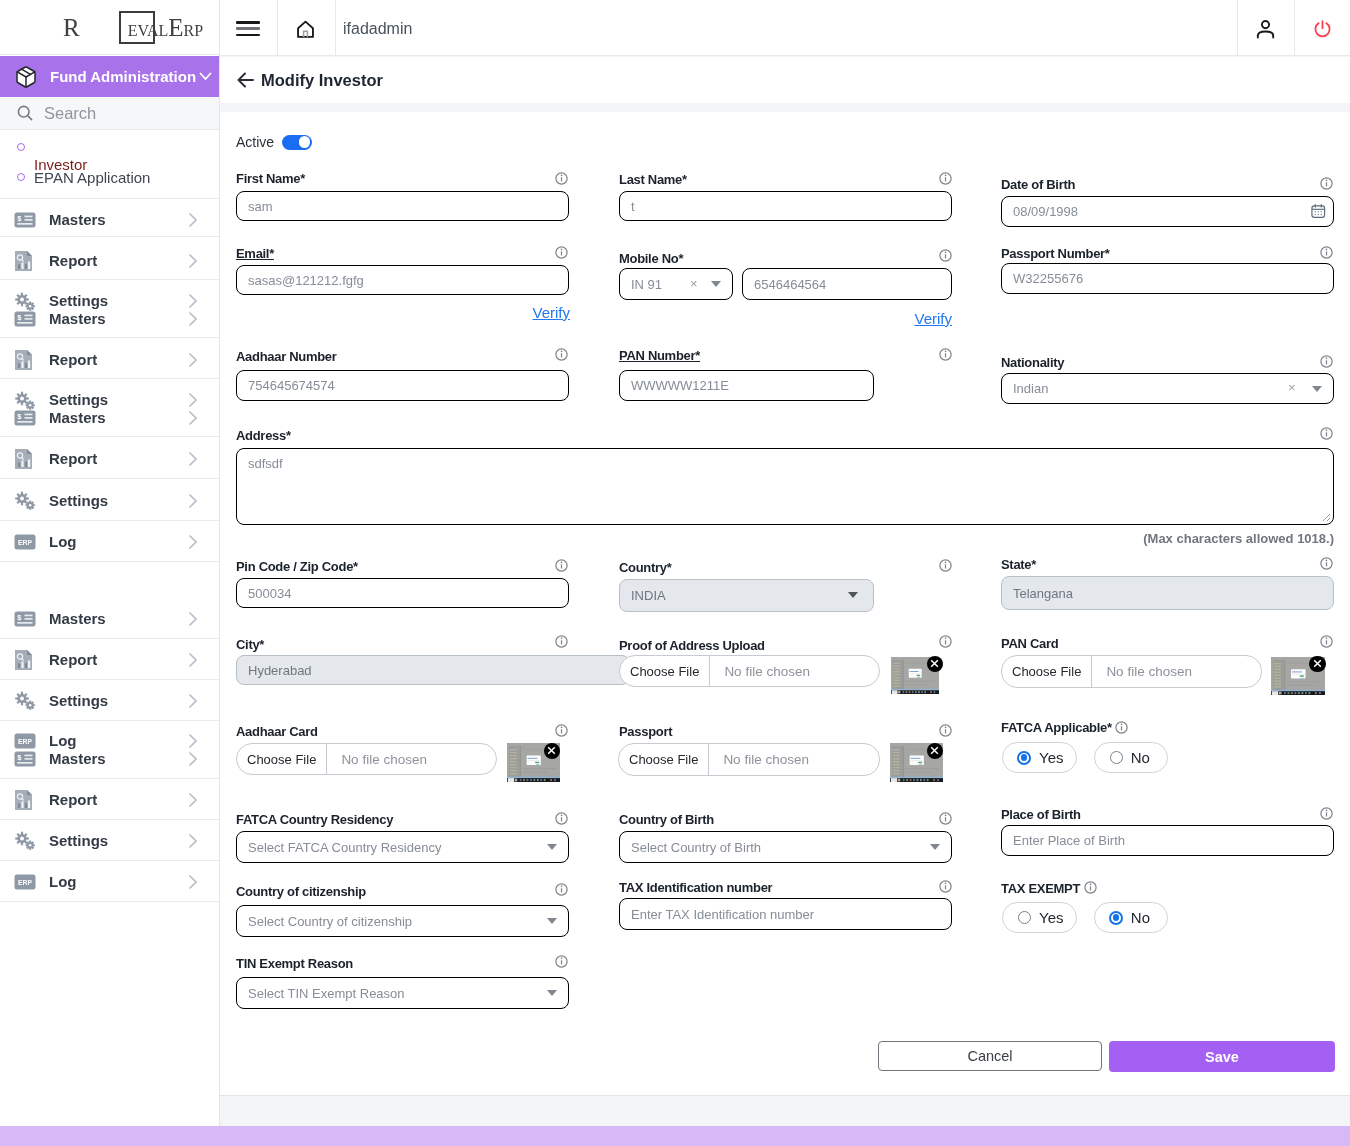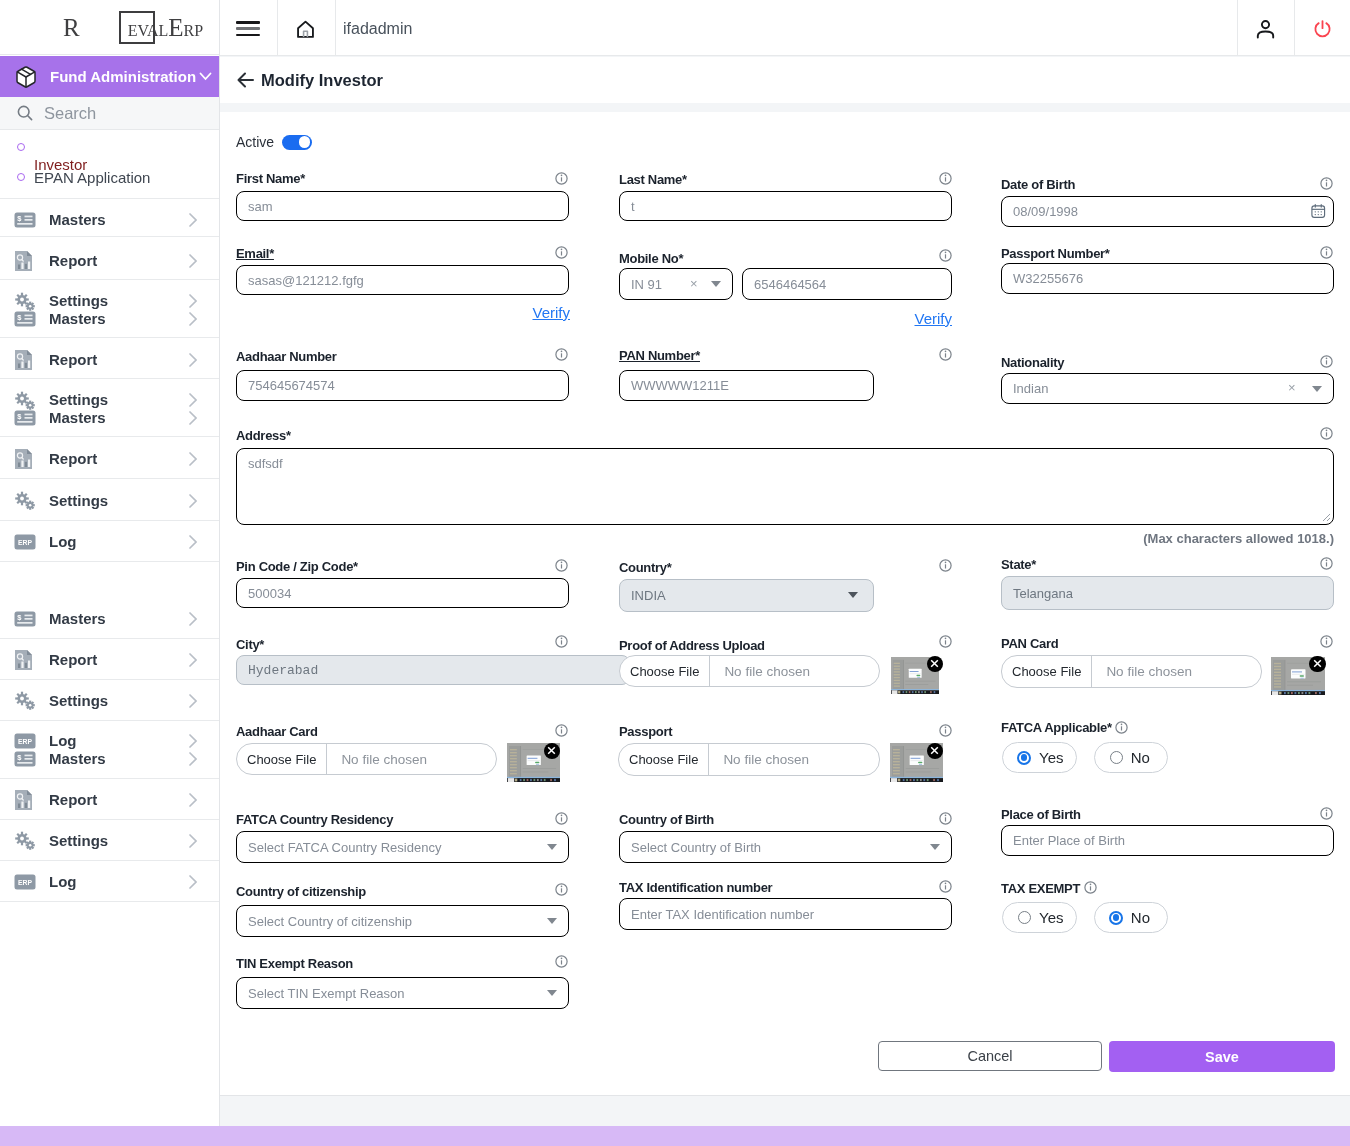--- a/index.html
+++ b/index.html
@@ -520,21 +520,21 @@
     <circle cx="6.5" cy="6.5" r="5.6" stroke="#7c838b" stroke-width="1.2"></circle>
     <rect x="5.9" y="5.3" width="1.2" height="4.2" fill="#7c838b"></rect>
     <circle cx="6.5" cy="3.4" r="0.8" fill="#7c838b"></circle>
   </svg>
 <div class="lbl" style="left:1001px;top:634.0px;">PAN Card</div>
 <svg class="abs" style="left:1320.0px;top:635.0px;" width="13" height="13" viewBox="0 0 13 13" fill="none">
     <circle cx="6.5" cy="6.5" r="5.6" stroke="#7c838b" stroke-width="1.2"></circle>
     <rect x="5.9" y="5.3" width="1.2" height="4.2" fill="#7c838b"></rect>
     <circle cx="6.5" cy="3.4" r="0.8" fill="#7c838b"></circle>
   </svg>
-<div class="inp dis" style="left:236px;top:655px;width:394px;height:30px;font-family:Liberation Mono, monospace;">Hyderabad</div>
+<div class="inp dis" style="left:236px;top:655px;width:394px;height:30px;">Hyderabad</div>
 <div class="cf" style="left:619px;top:655px;width:261px;height:32px;">
     <div class="cfb">Choose File</div>
     <div class="cft">No file chosen</div>
   </div>
 <svg class="thumb" style="left:891px;top:657px;" width="48" height="37" viewBox="0 0 54 39" preserveAspectRatio="none">
     <rect width="54" height="39" fill="#a6a7a5"></rect>
     <rect x="2" y="3" width="11.5" height="31" fill="#9b9d9b"></rect>
     <rect x="3" y="6" width="7" height="1.4" fill="#bcb59a" opacity="0.85"></rect>
     <rect x="3" y="9" width="7" height="1.4" fill="#bcb59a" opacity="0.85"></rect>
     <rect x="3" y="12" width="7" height="1.4" fill="#bcb59a" opacity="0.85"></rect>

